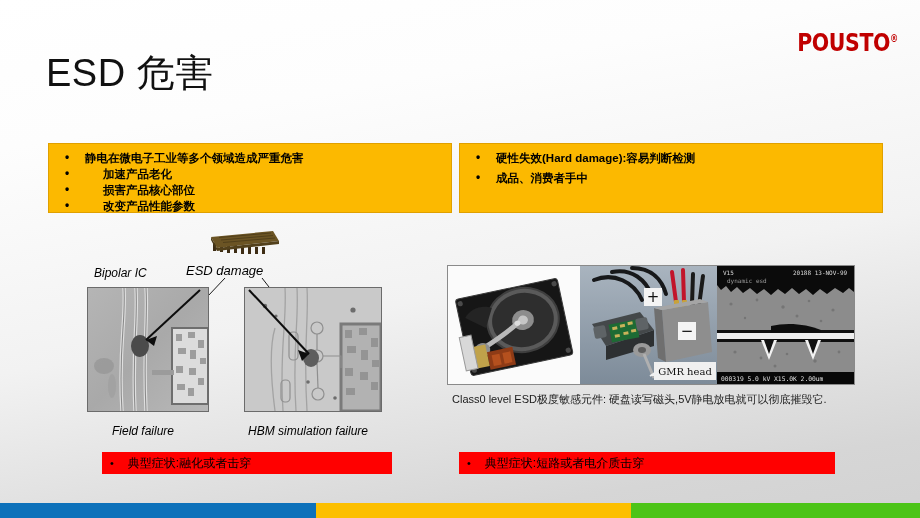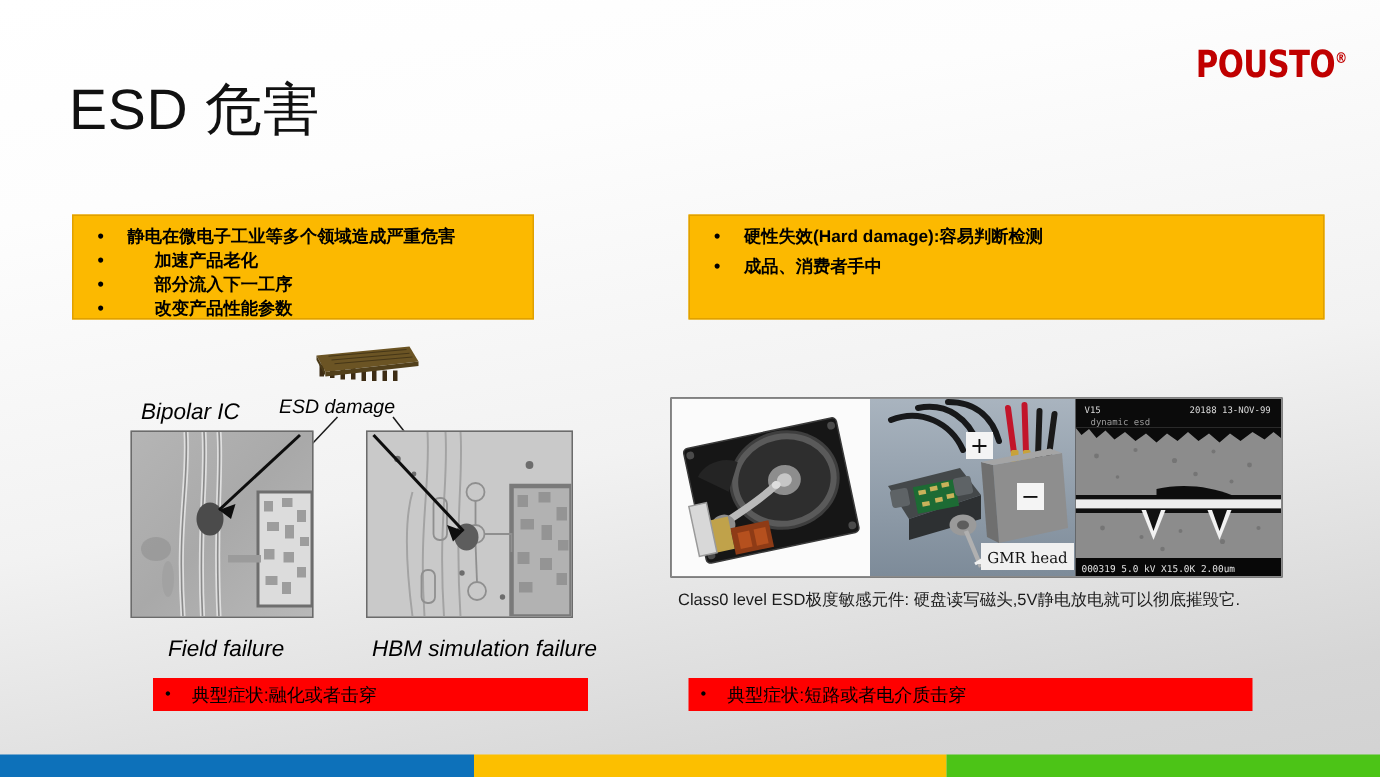--- a/index.html
+++ b/index.html
@@ -53,21 +53,21 @@
   }
 
   
   .box-orange {
     position: absolute;
     background: #fcb900;
     border: 1px solid #e0a000;
     box-sizing: border-box;
     padding: 7px 10px 7px 8px;
   }
-  #left-points-box  { left: 48px;  top: 143px; width: 308px; height: 70px; }
+  #left-points-box  { left: 48px;  top: 143px; width: 404px; height: 70px; }
   #right-points-box { left: 459px; top: 143px; width: 424px; height: 70px; }
 
   .bullet-list {
     list-style: none;
     margin: 0;
     padding: 0;
   }
   .bullet-list li {
     position: relative;
     color: #000;
@@ -93,21 +93,21 @@
   }
   #right-points-box .bullet-list li .cont {
     display: block;
     margin-left: 0;
   }
 
   
   .fig-label {
     position: absolute;
     font-style: italic;
-    font-size: 15px;
+    font-size: 12px;
     color: #000;
     white-space: nowrap;
   }
   #label-bipolar-ic    { left: 94px;  top: 266px; }
   #label-esd-damage    { left: 186px; top: 263px; font-size: 13px; }
   #label-field-failure { left: 112px; top: 424px; }
   #label-hbm-failure   { left: 248px; top: 424px; }
 
   
   .ic-chip {
@@ -208,21 +208,21 @@
   <div class="logo">
     <span>POUSTO</span><span class="reg">®</span>
   </div>
 
   <div class="title">ESD 危害</div>
 
   <div class="box-orange" id="left-points-box">
     <ul class="bullet-list">
       <li>静电在微电子工业等多个领域造成严重危害</li>
       <li class="indented">加速产品老化</li>
-      <li class="indented">部分流入下一工序</li>
+      <li class="indented">损害产品核心部位</li>
       <li class="indented">改变产品性能参数</li>
     </ul>
   </div>
 
   <div class="box-orange" id="right-points-box">
     <ul class="bullet-list">
       <li>硬性失效(Hard damage):容易判断检测</li>
       <li><span class="cont">成品、消费者手中</span></li>
     </ul>
   </div>

